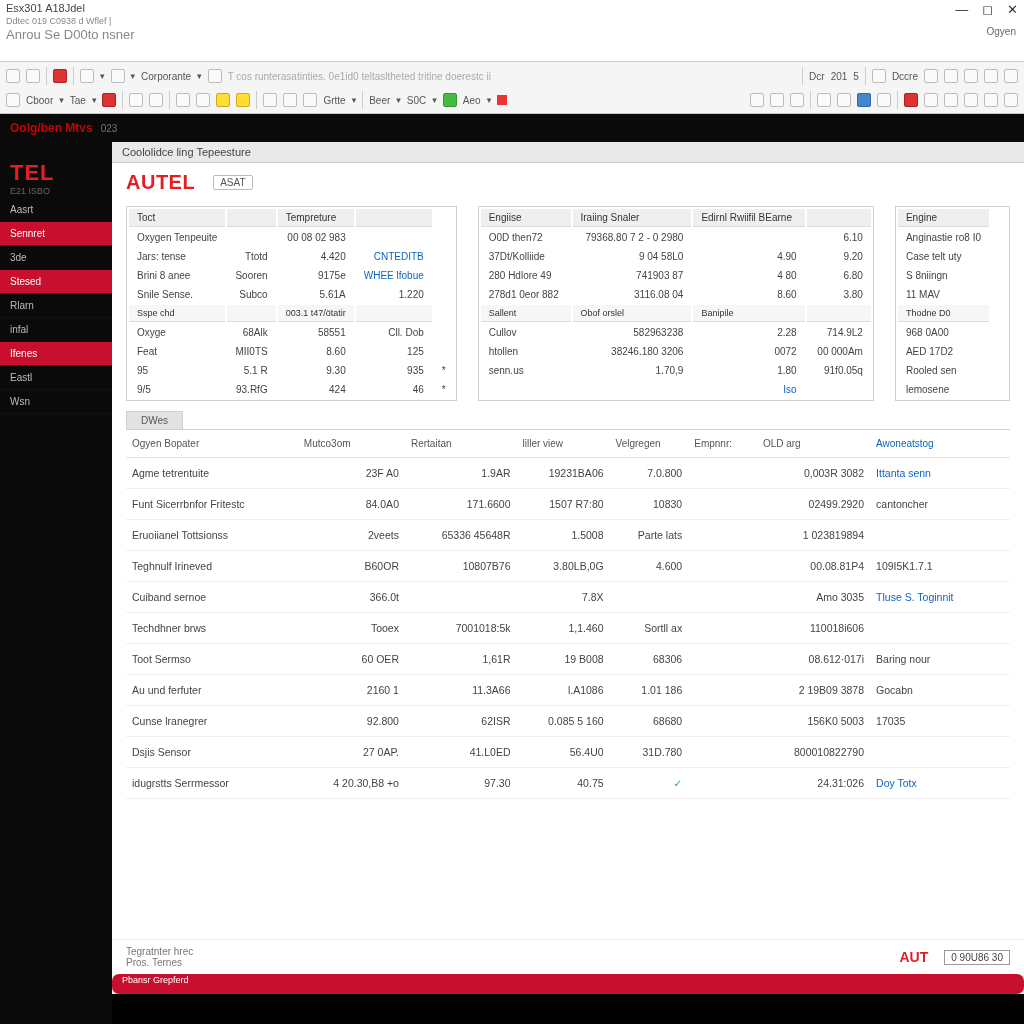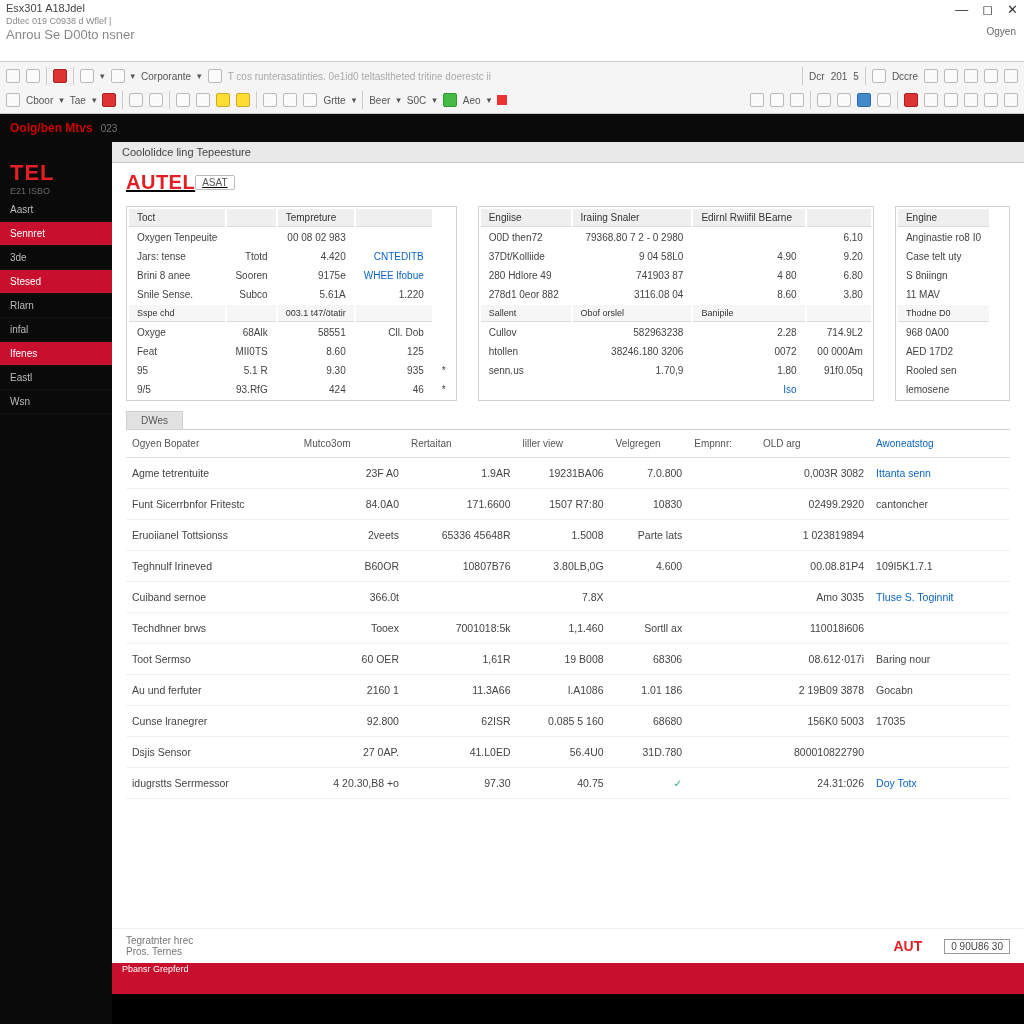--- a/index.html
+++ b/index.html
@@ -22,43 +22,43 @@
 .ribbonbar { background:#0a0a0a; height:28px; color:#c00; font-size:12px; font-weight:bold; padding:4px 10px; display:flex; align-items:center; }
 .ribbonbar span.sub { color:#777; font-size:10px; font-weight:normal; margin-left:8px; }
 .mainzone { flex:1; display:flex; background:#000; overflow:hidden; }
 .sidebar { width:112px; background:#0a0a0a; color:#ddd; font-size:10px; padding-top:12px; }
 .brand { color:#e31e24; font-weight:bold; font-size:22px; padding:6px 10px 2px; letter-spacing:1px; }
 .brand .sub { color:#666; font-size:9px; font-weight:normal; letter-spacing:0; display:block; }
 .navitem { padding:6px 10px; color:#bbb; cursor:pointer; border-bottom:1px solid #111; }
 .navitem.active { background:#c8102e; color:#fff; }
 .content { flex:1; background:#fff; display:flex; flex-direction:column; overflow:hidden; }
 .subhead { background:#e9e9e9; border-bottom:1px solid #c8c8c8; padding:4px 10px; font-size:11px; color:#444; }
-.brandrow { padding:8px 14px; display:flex; align-items:center; gap:0;text-decoration:underline; }
+.brandrow { padding:8px 14px; display:flex; align-items:center; gap:18px; }
 .brandrow .autel { color:#e31e24; font-weight:bold; font-size:20px; letter-spacing:0.5px; }
 .brandrow .badge { border:1px solid #bbb; padding:1px 6px; font-size:10px; color:#555; border-radius:2px; }
 .cards { display:flex; gap:21px; padding:4px 14px; }
 .card { border:1px solid #d0d0d0; font-size:10px; color:#444; flex:0 0 auto; }
 .card th, .card td { padding:3px 8px; text-align:left; white-space:nowrap; }
 .card th { background:#efefef; font-weight:normal; color:#333; border-bottom:1px solid #dcdcdc; }
 .card tr.sub th { background:#f6f6f6; font-size:9px; }
 .card td.r { text-align:right; }
 .card a { color:#0b64c4; text-decoration:none; }
 .tabbar { margin:6px 14px 0; border-bottom:1px solid #d0d0d0; display:flex; }
 .tab { background:#e2e2e2; padding:3px 14px; font-size:10px; color:#555; border:1px solid #d0d0d0; border-bottom:none; margin-right:2px; }
 .bigtable { margin:0 14px; flex:1; overflow:auto; font-size:10.5px; color:#444; }
 .bigtable table { width:100%; border-collapse:collapse; }
 .bigtable th { text-align:left; padding:8px 6px; font-weight:normal; color:#555; border-bottom:1px solid #e0e0e0; font-size:10px;margin-left:34px; }
 .bigtable td { padding:9px 6px; border-bottom:1px solid #f0f0f0; white-space:nowrap; }
 .bigtable a { color:#0b64c4; text-decoration:none; }
 .bigtable .ck { color:#2a8; }
 .footer { padding:6px 14px; font-size:10px; color:#777; display:flex; justify-content:space-between; align-items:center; background:#fff; border-top:1px solid #eee; }
-.footer .r { display:flex; gap:22px; align-items:center; }
+.footer .r { display:flex; gap:16px; align-items:center; }
 .footer .aut { color:#e31e24; font-weight:bold; font-size:14px; }
 .footer .box { border:1px solid #999; padding:1px 6px; font-size:10px; color:#444; }
-.redstrip { background:#c8102e; height:31px; color:#fff; font-size:9px; padding:1px 10px; }
+.redstrip { background:#c8102e; height:20px; color:#fff; font-size:9px; padding:1px 10px;border-radius:7px; }
 .blackstrip { background:#000; height:30px; }
 .num { text-align:right; }
 </style>
 </head>
 <body>
 
 <div class="wrap">
   <div class="titlebar">
     <div class="winbtns">
       <span>—</span>

